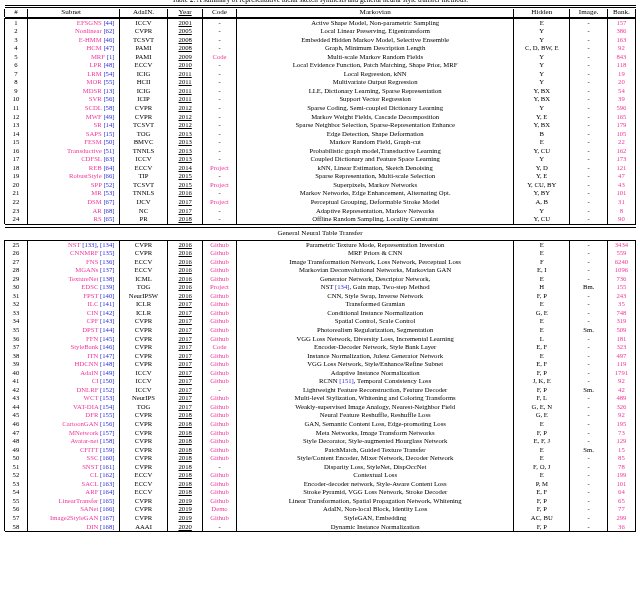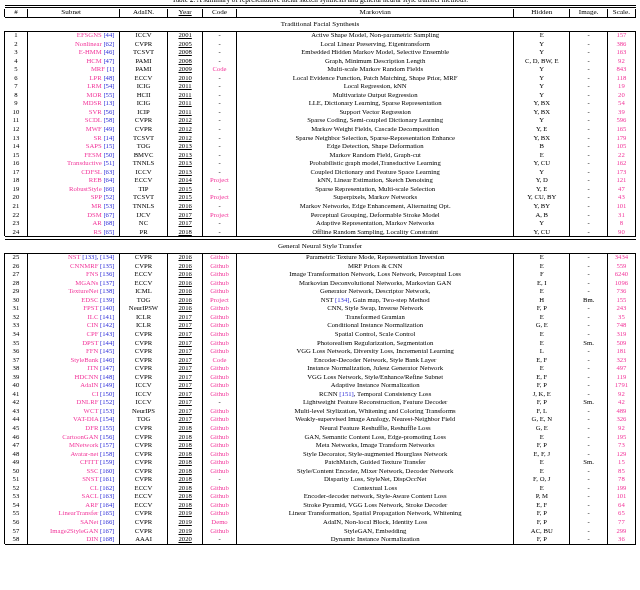--- a/index.html
+++ b/index.html
@@ -99,27 +99,24 @@
         </tr>
         <tr>
           <th class="hd c-num vl">#</th>
           <th class="hd c-model vl">Subnet</th>
           <th class="hd c-publ vl">AdaIN.</th>
           <th class="hd c-year vl">Year</th>
           <th class="hd c-code vl">Code</th>
           <th class="hd c-comp vl">Markovian</th>
           <th class="hd c-data vl">Hidden</th>
           <th class="hd c-asst vl">Image.</th>
-          <th class="hd c-cite vl vr">Scale.</th>
+          <th class="hd c-cite vl vr">Bank.</th>
         </tr>
         <tr class="hrule">
           <td colspan="9"></td>
-        </tr>
-        <tr>
-          <td colspan="9" class="sec">Traditional Facial Synthesis</td>
         </tr>
         <tr class="hrule">
           <td colspan="9"></td>
         </tr>
         <tr>
           <td class="cell c-num vl">1</td>
           <td class="cell c-model vl"><span class="model-name">EFSGNS</span> <span class="blue">[44]</span></td>
           <td class="cell c-publ vl">ICCV</td>
           <td class="cell c-year vl">2001</td>
           <td class="cell c-code vl">-</td>
@@ -384,21 +381,21 @@
         <tr class="hrule">
           <td colspan="9"></td>
         </tr>
         <tr class="gap">
           <td colspan="9"></td>
         </tr>
         <tr class="hrule">
           <td colspan="9"></td>
         </tr>
         <tr>
-          <td colspan="9" class="sec">General Neural Style Transfer</td>
+          <td colspan="9" class="sec">General Neural Table Transfer</td>
         </tr>
         <tr class="hrule">
           <td colspan="9"></td>
         </tr>
         <tr>
           <td class="cell c-num vl">25</td>
           <td class="cell c-model vl"><span class="model-name">NST</span> <span class="blue">[133], [134]</span></td>
           <td class="cell c-publ vl">CVPR</td>
           <td class="cell c-year vl">2016</td>
           <td class="cell c-code vl"><span class="pink">Github</span></td>

